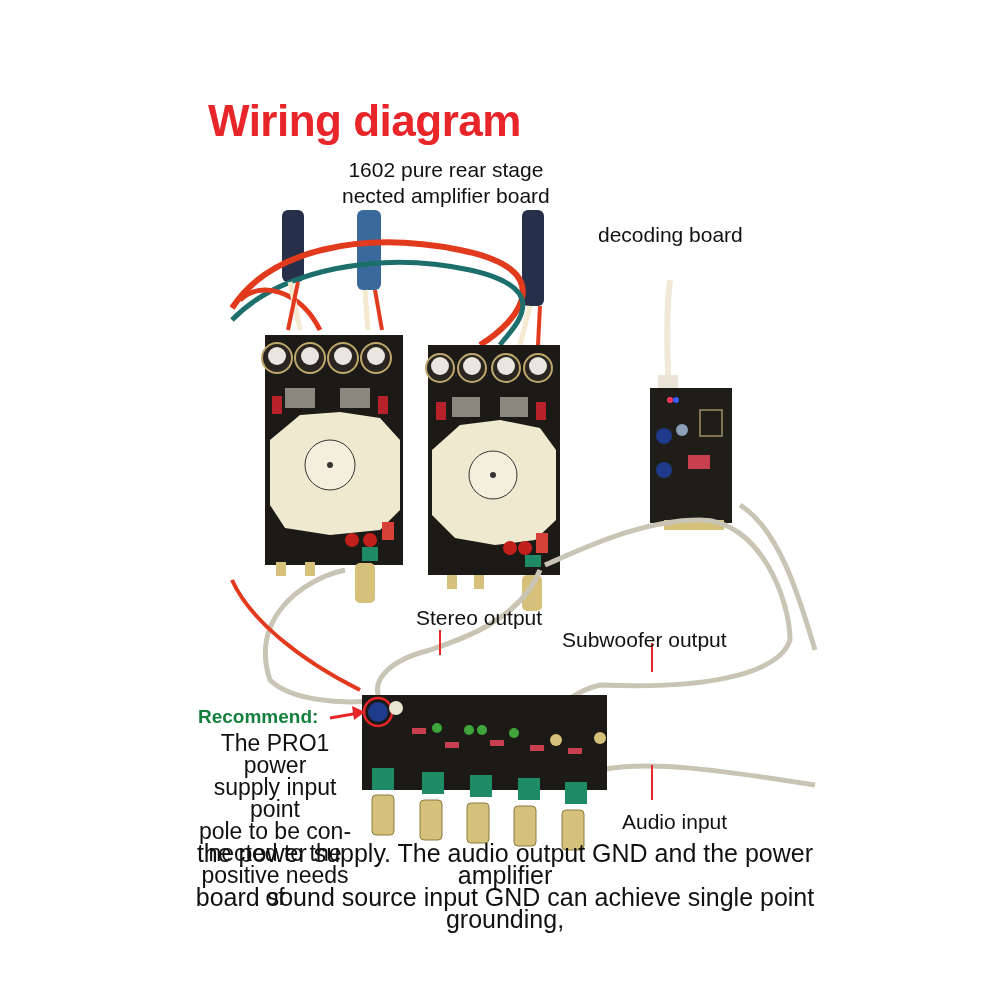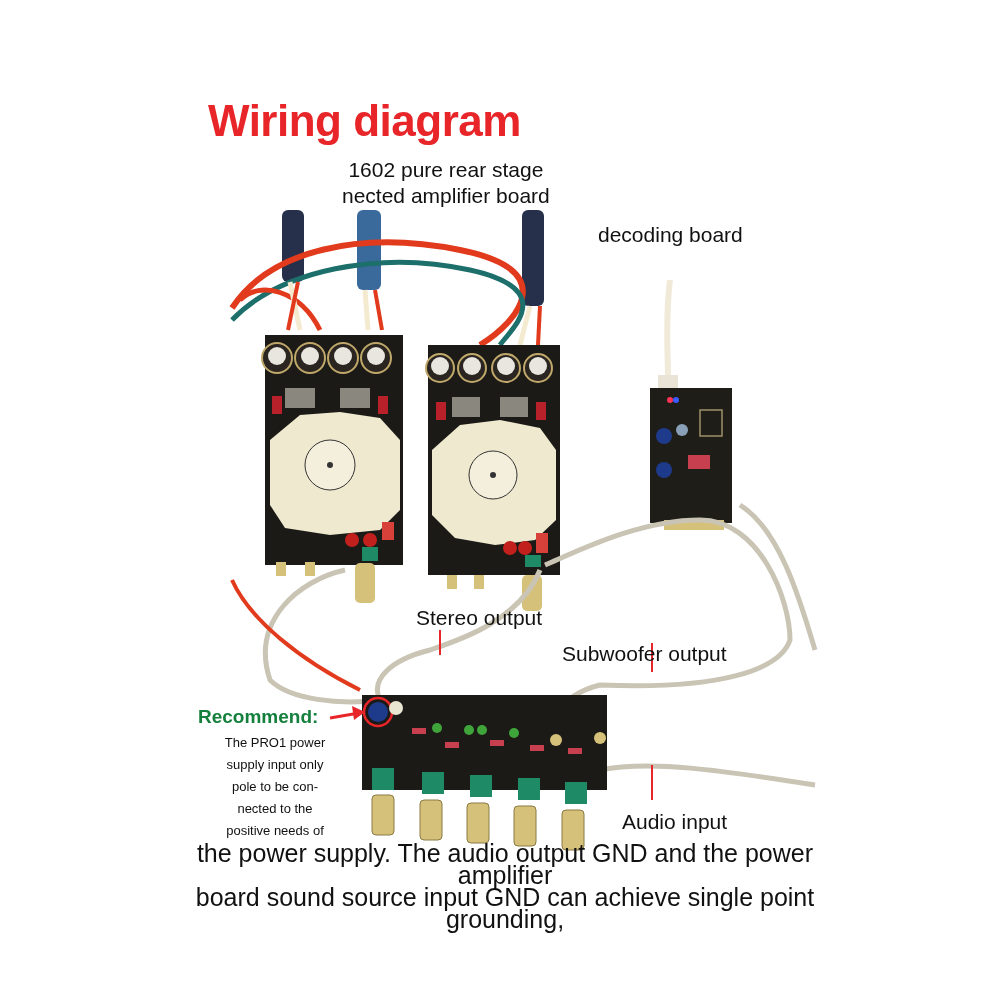--- a/index.html
+++ b/index.html
@@ -2,24 +2,24 @@
 <html><head>
 <meta charset="utf-8">
 <style>
   html,body{margin:0;padding:0;background:#ffffff;}
   body{width:1000px;height:1000px;position:relative;overflow:hidden;font-family:"Liberation Sans","DejaVu Sans",sans-serif;}
   .txt{position:absolute;color:#111;white-space:nowrap;text-align:center;}
   #title{left:208px;top:96px;font-size:44px;font-weight:bold;color:#e8262a;letter-spacing:-0.5px;}
   #amp-label{left:298px;top:157px;font-size:21px;line-height:26px;margin-left:44px;}
   #qcc-label{left:598px;top:222px;font-size:21px;line-height:26px;}
   #stereo-label{left:374px;top:606px;font-size:21px;margin-left:42px;}
-  #sub-label{left:562px;top:642px;font-size:21px;}
+  #sub-label{left:562px;top:628px;font-size:21px;}
   #audio-label{left:622px;top:810px;font-size:21px;}
   #rec-label{left:198px;top:706px;font-size:19px;font-weight:bold;color:#15803d;}
-  #note-narrow{left:195px;top:732px;font-size:13px;line-height:22px;white-space:normal;width:160px;}
+  #note-narrow{left:195px;top:732px;font-size:23px;line-height:22px;white-space:normal;width:160px;}
   #note-wide{left:195px;top:842px;font-size:25px;line-height:22px;white-space:normal;width:620px;}
   svg#scene{position:absolute;left:0;top:0;}
 </style>
 </head>
 <body>
 
 <svg id="scene" width="1000" height="1000">
 
   <g>
     <rect x="282" y="210" width="22" height="72" rx="6" fill="#27304a"></rect>
@@ -178,21 +178,21 @@
   <div>decoding board</div>
 </div>
 
 <div id="stereo-label" class="txt">Stereo output</div>
 <div id="sub-label" class="txt">Subwoofer output</div>
 <div id="audio-label" class="txt">Audio input</div>
 
 <div id="rec-label" class="txt">Recommend:</div>
 <div id="note-narrow" class="txt">
   <div>The PRO1 power</div>
-  <div>supply input only</div>
+  <div>supply input point</div>
   <div>pole to be con-</div>
   <div>nected to the</div>
   <div>positive needs of</div>
 </div>
 <div id="note-wide" class="txt">
   <div>the power supply. The audio output GND and the power amplifier</div>
   <div>board sound source input GND can achieve single point grounding,</div>
 </div>
 
 </body></html>

